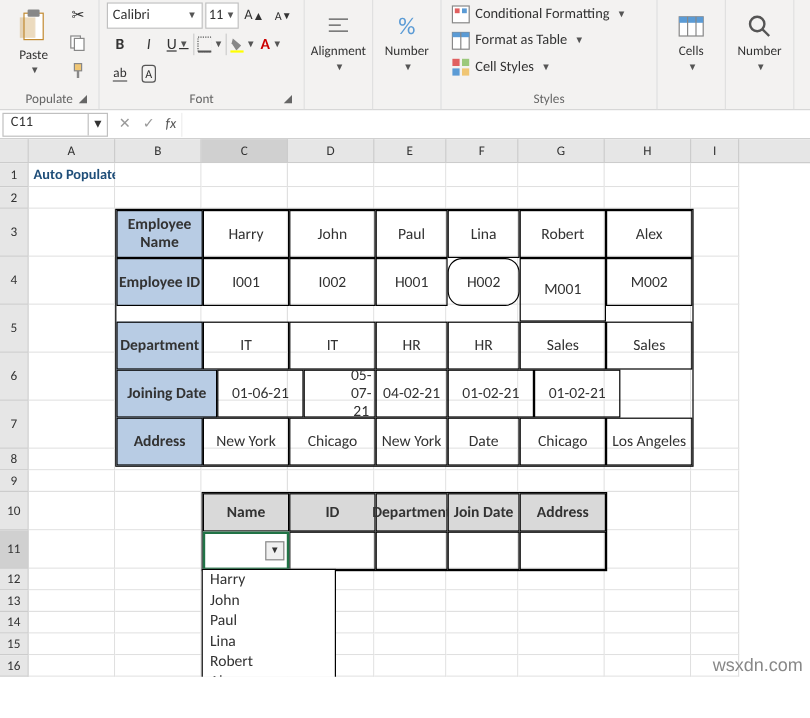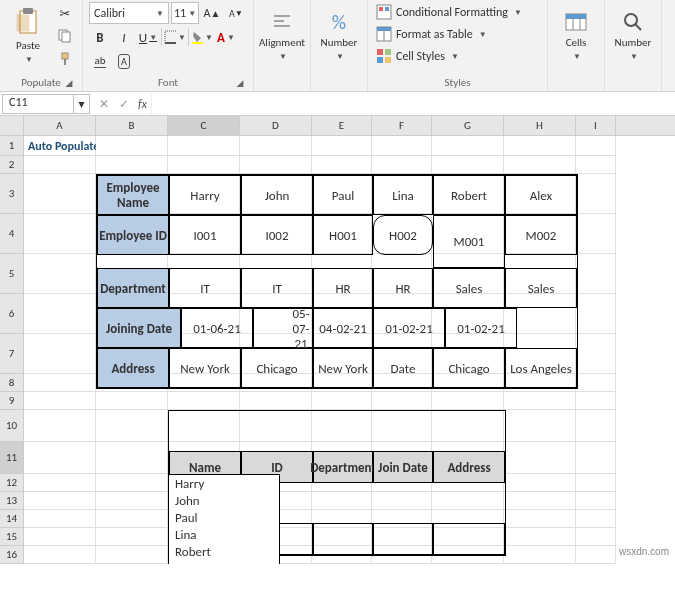--- a/index.html
+++ b/index.html
@@ -49,30 +49,30 @@
 .cells { position: relative; margin-left: 24px; }
 .cellrow { display: flex; position: relative; }
 .cell { border-right: 1px solid #e0e0e0; border-bottom: 1px solid #e0e0e0; display: flex; align-items: center; padding: 0 4px; font-size: 12px; background: #fff; overflow: hidden; }
 
 
 .title-cell { color: #1f4e79; font-weight: bold; font-family: Calibri; }
 .tbl { position: absolute; border: 1px solid #000; }
 .tbl .trow { display: flex; }
 .tbl .tc { border: 1px solid #000; height: 40px; display: flex; align-items: center; justify-content: center; font-family: Calibri; font-size: 13px; text-align: center; }
 .tbl .th { background: #b8cce4; font-weight: bold; }
-.tbl2 .tc { height: 32px; margin-top: 40px; }
+.tbl2 .tc { height: 32px; }
 .tbl2 .th { background: #d9d9d9; font-weight: bold; }
 .activecell { border: 2px solid #217346 !important; position: relative; background: #fff; }
 .dd-handle { position: absolute; right: 2px; top: 50%; transform: translateY(-50%); width: 16px; height: 16px; border: 1px solid #888; background: #f0f0f0; display: flex; align-items: center; justify-content: center; cursor: pointer; font-size: 8px; }
 
 
 .droplist { position: absolute; background: #fff; border: 1px solid #000; font-family: Calibri; font-size: 13px; z-index: 100; }
 .droplist div { padding: 1px 6px; cursor: pointer; }
 
-.watermark { position: absolute; right: 6px; color: #888; font-size: 10px; font-family: Arial; }
+.watermark { position: absolute; right: 6px; color: #888; font-size: 15px; font-family: Arial; }
 
 svg { display: block; }
 </style>
 </head>
 <body>
 
 <div class="ribbon">
 
   <div class="rgroup">
     <div class="rgroup-body">

